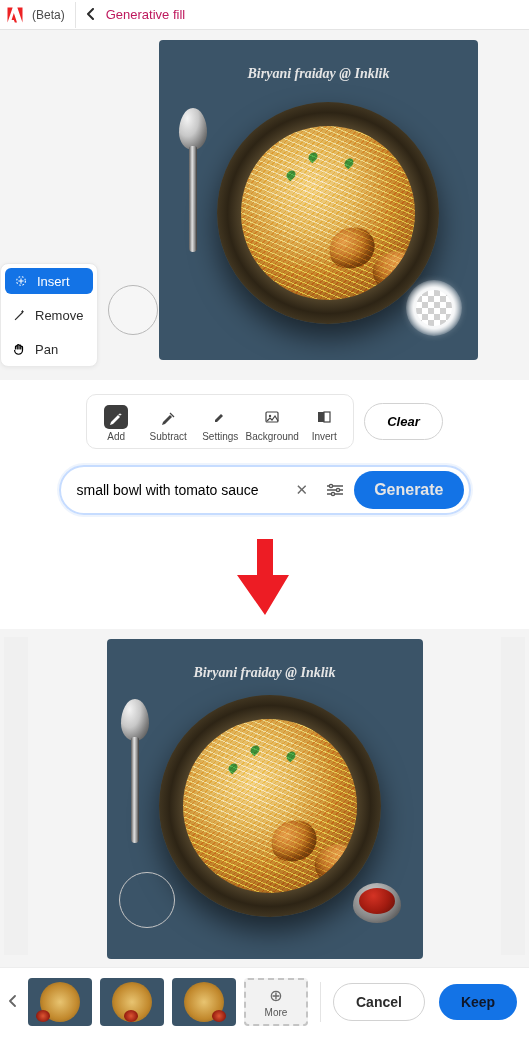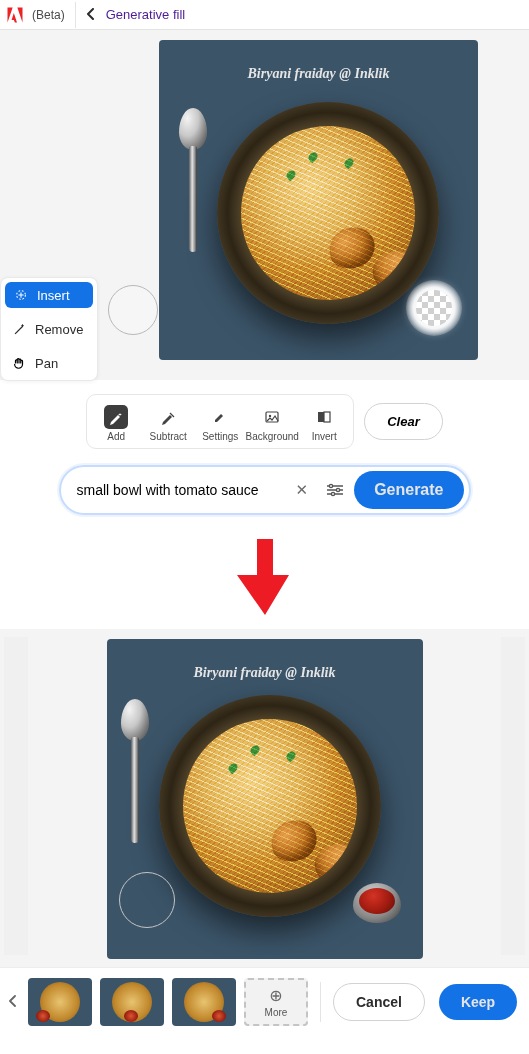--- a/index.html
+++ b/index.html
@@ -21,29 +21,29 @@
     .adobe-logo {
       width: 22px;
       height: 22px;
       display: flex;
       align-items: center;
       justify-content: center;
     }
     .adobe-svg { display:block; }
     .beta-label { font-size: 12px; color: #4b4b4b; border-right: 1px solid #e4e4e4; padding: 6px 10px 6px 2px;}
     .back-arrow { font-size: 14px; font-weight: bold; padding: 0 6px; cursor:pointer; }
-    .header-title { font-size: 13px; font-weight: 500; color: #4c1d95;}
+    .header-title { font-size: 13px; font-weight: 500; color: #be185d;}
     .canvas-area1 {
       position: relative;
       height: 350px;
       background: #f4f4f4;
     }
     .left-tools {
       position: absolute;
-      top: 247px;
+      top: 233px;
       left: 0;
       width: 98px;
       background: #fff;
       border: 1px solid #e9e9e9;
       border-radius: 8px;
       overflow: hidden;
       box-shadow: 0 1px 4px rgba(0,0,0,0.06);
     }
     .tool-item {
       display: flex;
@@ -305,21 +305,21 @@
       gap:2px; font-size:10px; color:#555;
       cursor:pointer;
     }
     .thumb-more .plus{ font-size:16px; color:#6a6a6a;}
     .vbar{ width:1px; height:40px; background:#e4e4e4; margin:0 4px;}
     .pill-btn{
       border-radius:22px; padding:10px 22px; font-size:14px; font-weight:700;
       cursor:pointer;
     }
     .cancel-btn{ background:#fff; border:1px solid #d2d2d2; color:#2c2c2c;}
-    .keep-btn{ background:#1373e6; border:none; color:#e5e5e5; margin-left:6px;}
+    .keep-btn{ background:#1373e6; border:none; color:#0f172a; margin-left:6px;}
   </style>
 </head>
 <body>
 
 <div class="header">
   <span class="adobe-logo">
     <svg class="adobe-svg" viewBox="0 0 24 24" width="20" height="20">
         <path fill="#ED2224" d="M14.8 3h6.2v18L14.8 3zM3 3h6.2L3 21V3zm7.6 6.7L14.4 21h-2.6l-1.1-3h-2.8l2.7-8.3z"></path>
       </svg>
   </span>

